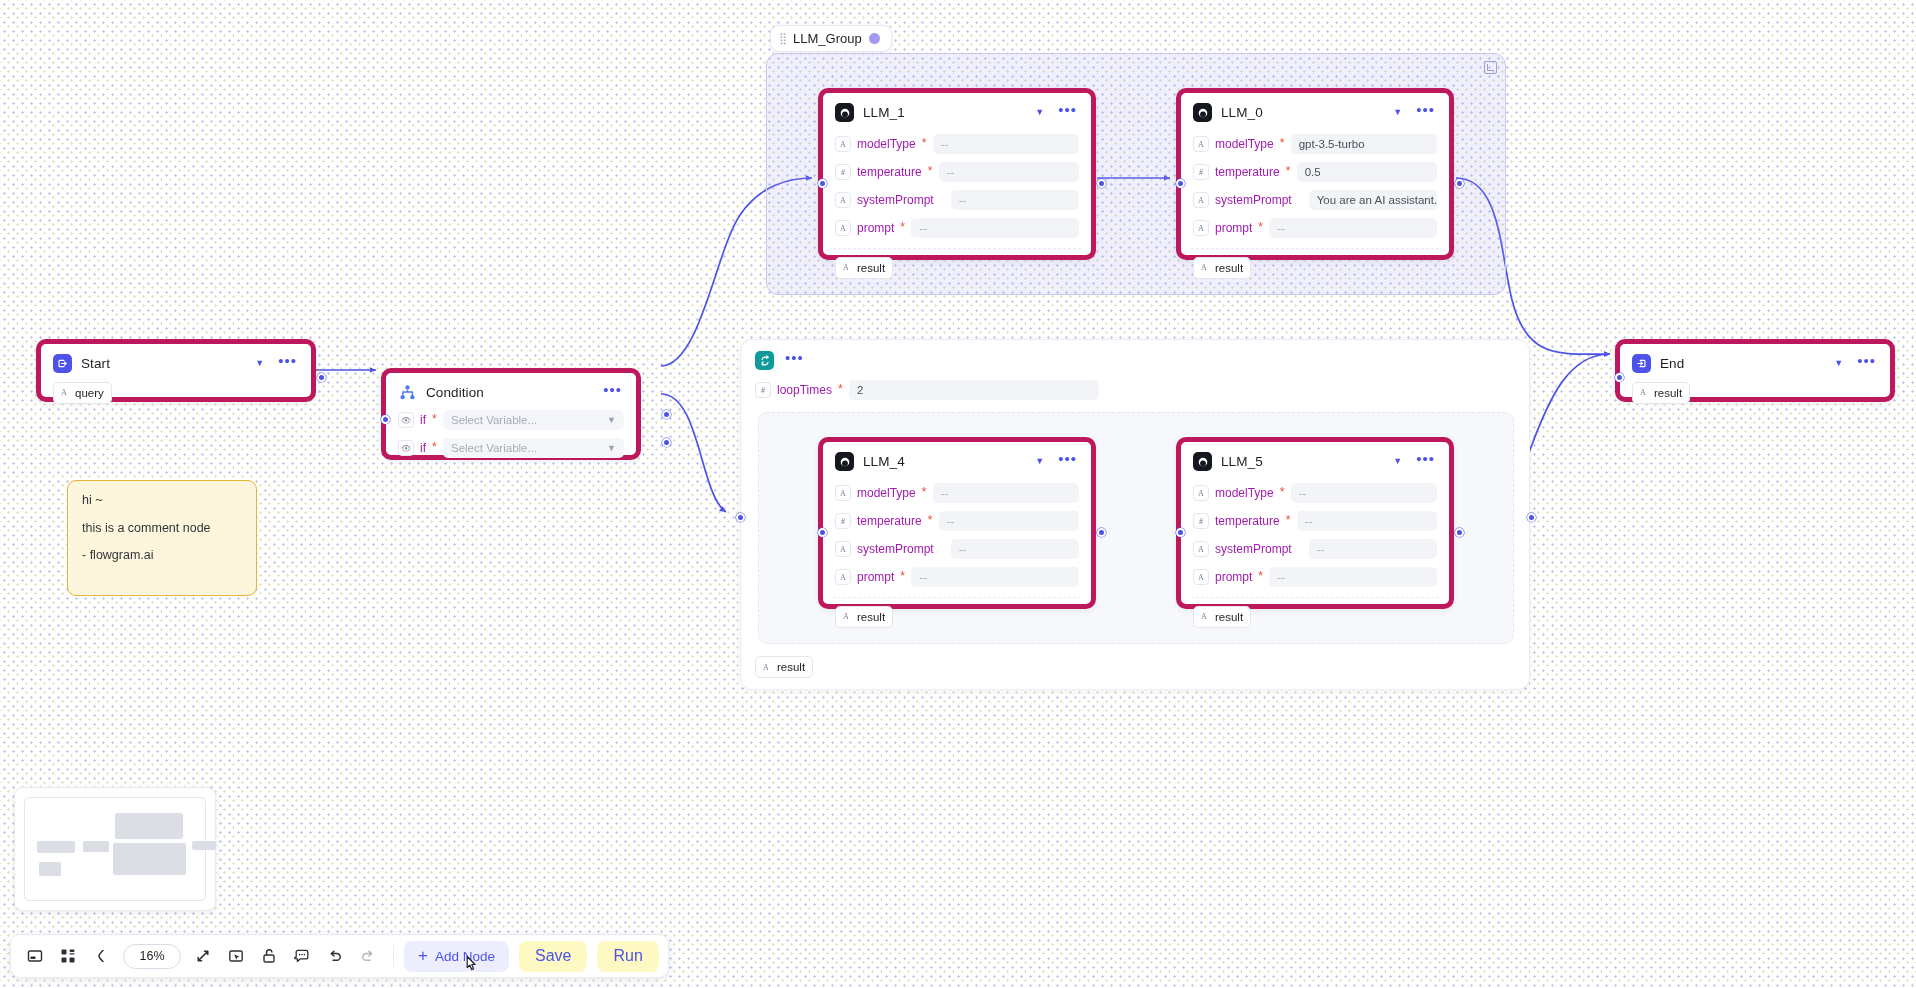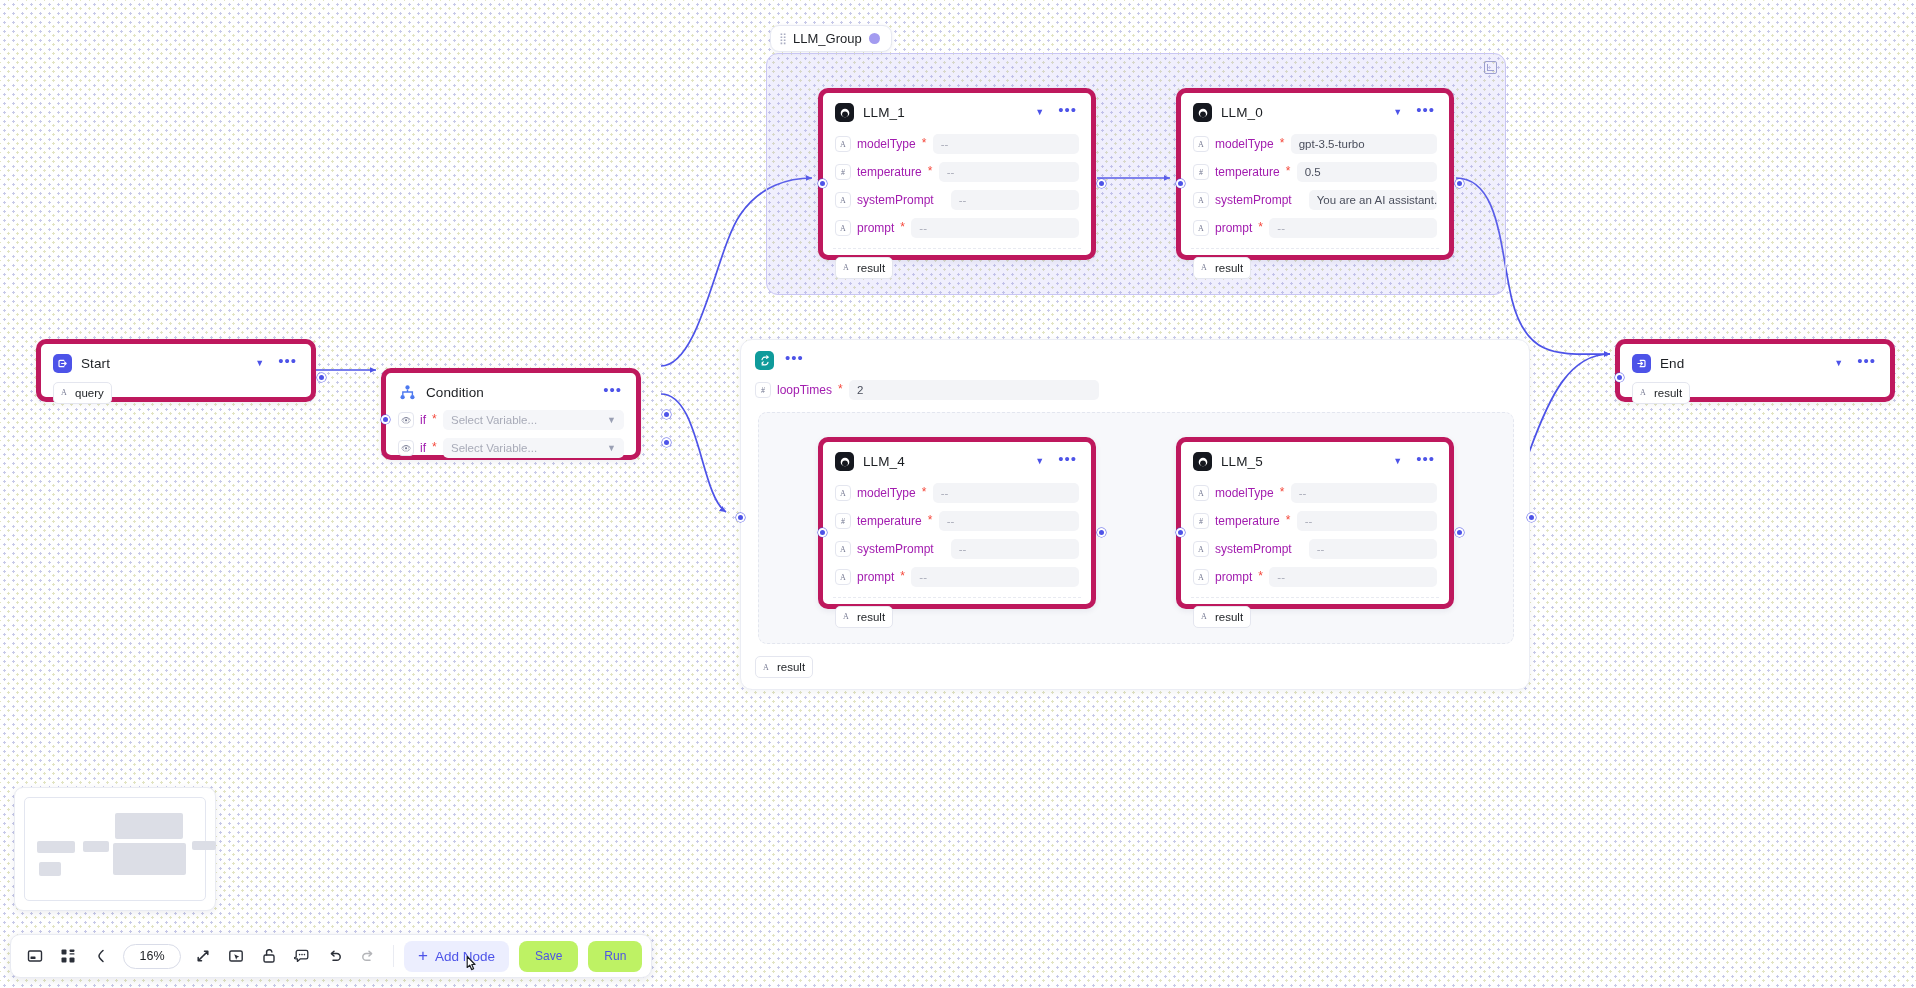--- a/index.html
+++ b/index.html
@@ -93,22 +93,22 @@
     border:1px solid #e9ebf2;border-radius:10px;box-shadow:0 2px 9px rgba(20,26,70,.1);
     display:flex;align-items:center;padding:0 9px;gap:3px;}
   .tb-btn{width:30px;height:30px;border-radius:7px;display:flex;align-items:center;
     justify-content:center;color:#2b2f38;}
   .zoomfield{border:1px solid #d9dce8;border-radius:15px;height:25px;min-width:58px;
     display:flex;align-items:center;justify-content:center;font-size:12.5px;color:#1c1f23;
     margin:0 4px;}
   .tb-div{width:1px;height:22px;background:#e9ebf2;margin:0 7px;}
   .btn-primary{background:#eceefe;color:#4d53e8;border-radius:8px;height:31px;
     display:flex;align-items:center;gap:7px;padding:0 14px;font-size:13.5px;}
-  .btn-plain{background:#bef264;color:#4d53e8;border-radius:8px;height:31px;
-    display:flex;align-items:center;padding:0 16px;font-size:12px;margin-left:7px;}
+  .btn-plain{background:#fef9c3;color:#4d53e8;border-radius:8px;height:31px;
+    display:flex;align-items:center;padding:0 16px;font-size:16px;margin-left:7px;}
   .cursor{position:absolute;left:452px;bottom:2px;width:16px;height:20px;}
 </style>
 </head>
 <body>
 
 <div class="canvas">
 
   <svg class="abs" style="left:0;top:0;width:1916px;height:988px;pointer-events:none;">
     <defs>
       <marker id="ah" markerWidth="8" markerHeight="8" refX="6.4" refY="3" orient="auto" markerUnits="userSpaceOnUse">
@@ -177,20 +177,25 @@
           <span>Select Variable...</span>
           <span style="color:#9aa0b4;font-size:9px;">▼</span>
         </span>
       </div>
     </div>
     <div class="port" style="left:-5px;top:42px;"></div>
     <div class="port" style="left:276px;top:37px;"></div>
     <div class="port" style="left:276px;top:65px;"></div>
   </div>
 
+  <div class="comment abs" style="left:67px;top:480px;width:190px;height:116px;">
+    <p>hi ~</p>
+    <p>this is a comment node</p>
+    <p>- flowgram.ai</p>
+  </div>
 
   <div class="group-tag abs" style="left:770px;top:25px;">
     <span class="grip">⣿</span>
     <span class="gt">LLM_Group</span>
     <span class="group-dot"></span>
   </div>
   <div class="group-box abs" style="left:766px;top:53px;width:740px;height:242px;">
     <div class="group-exp"></div>
   </div>
 

